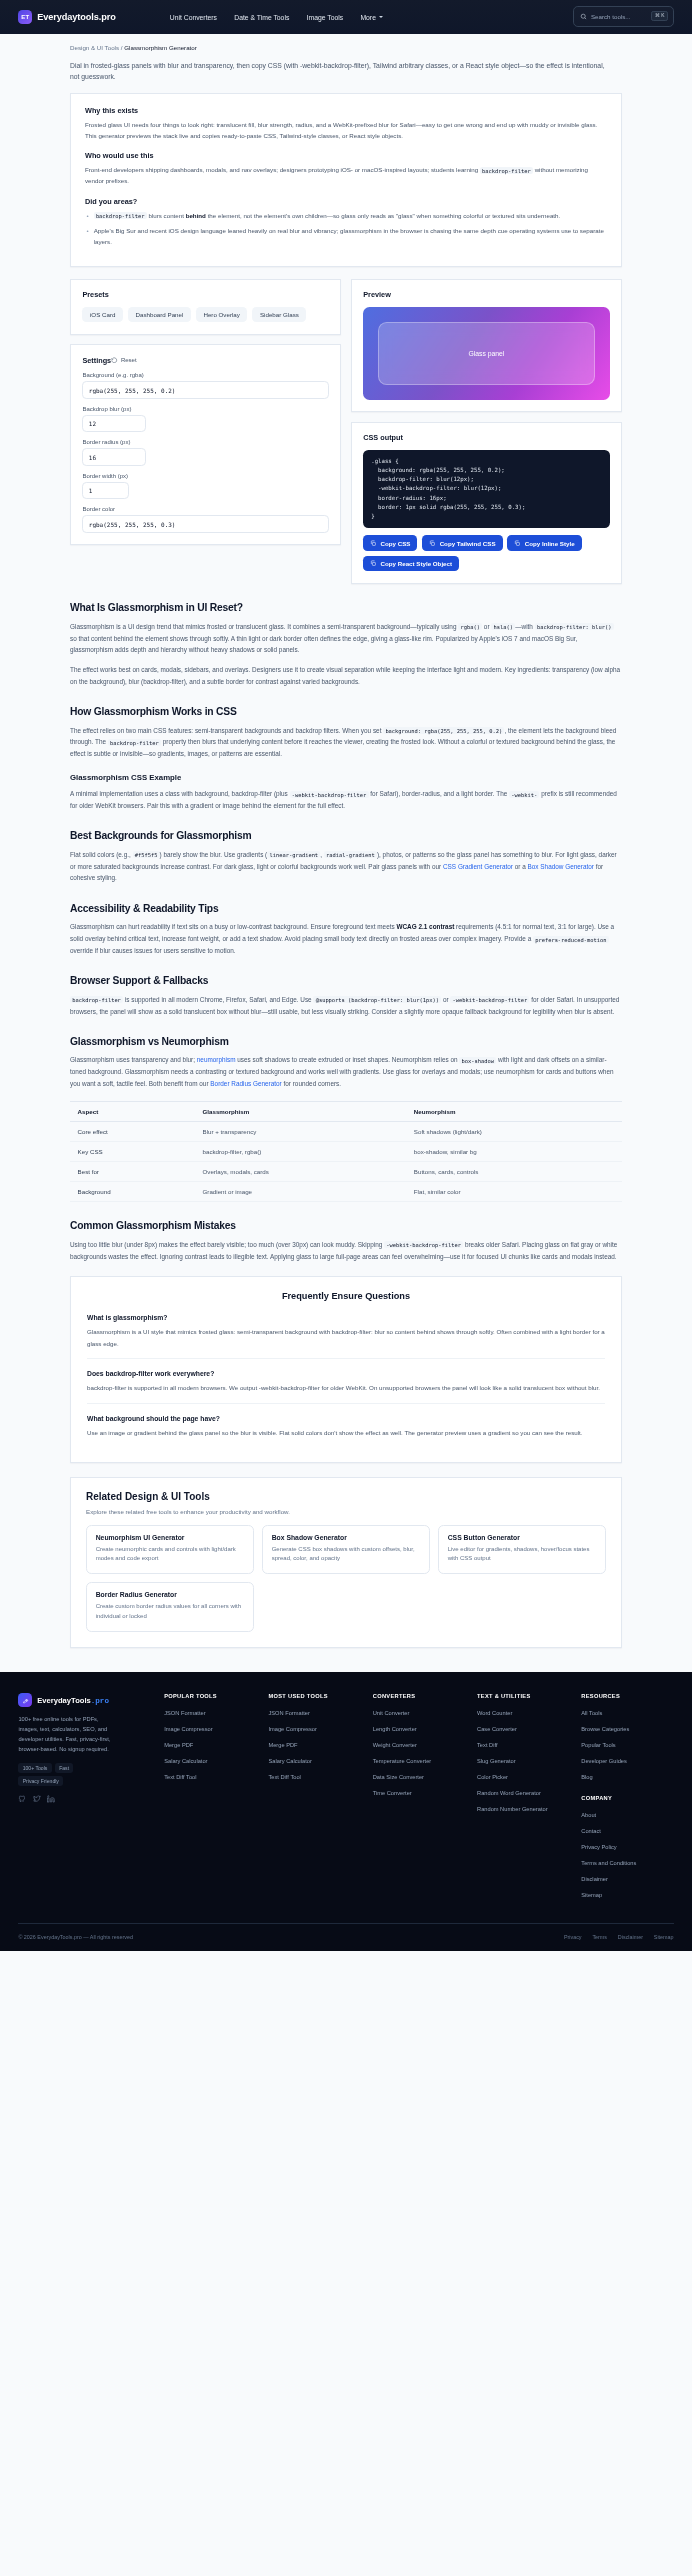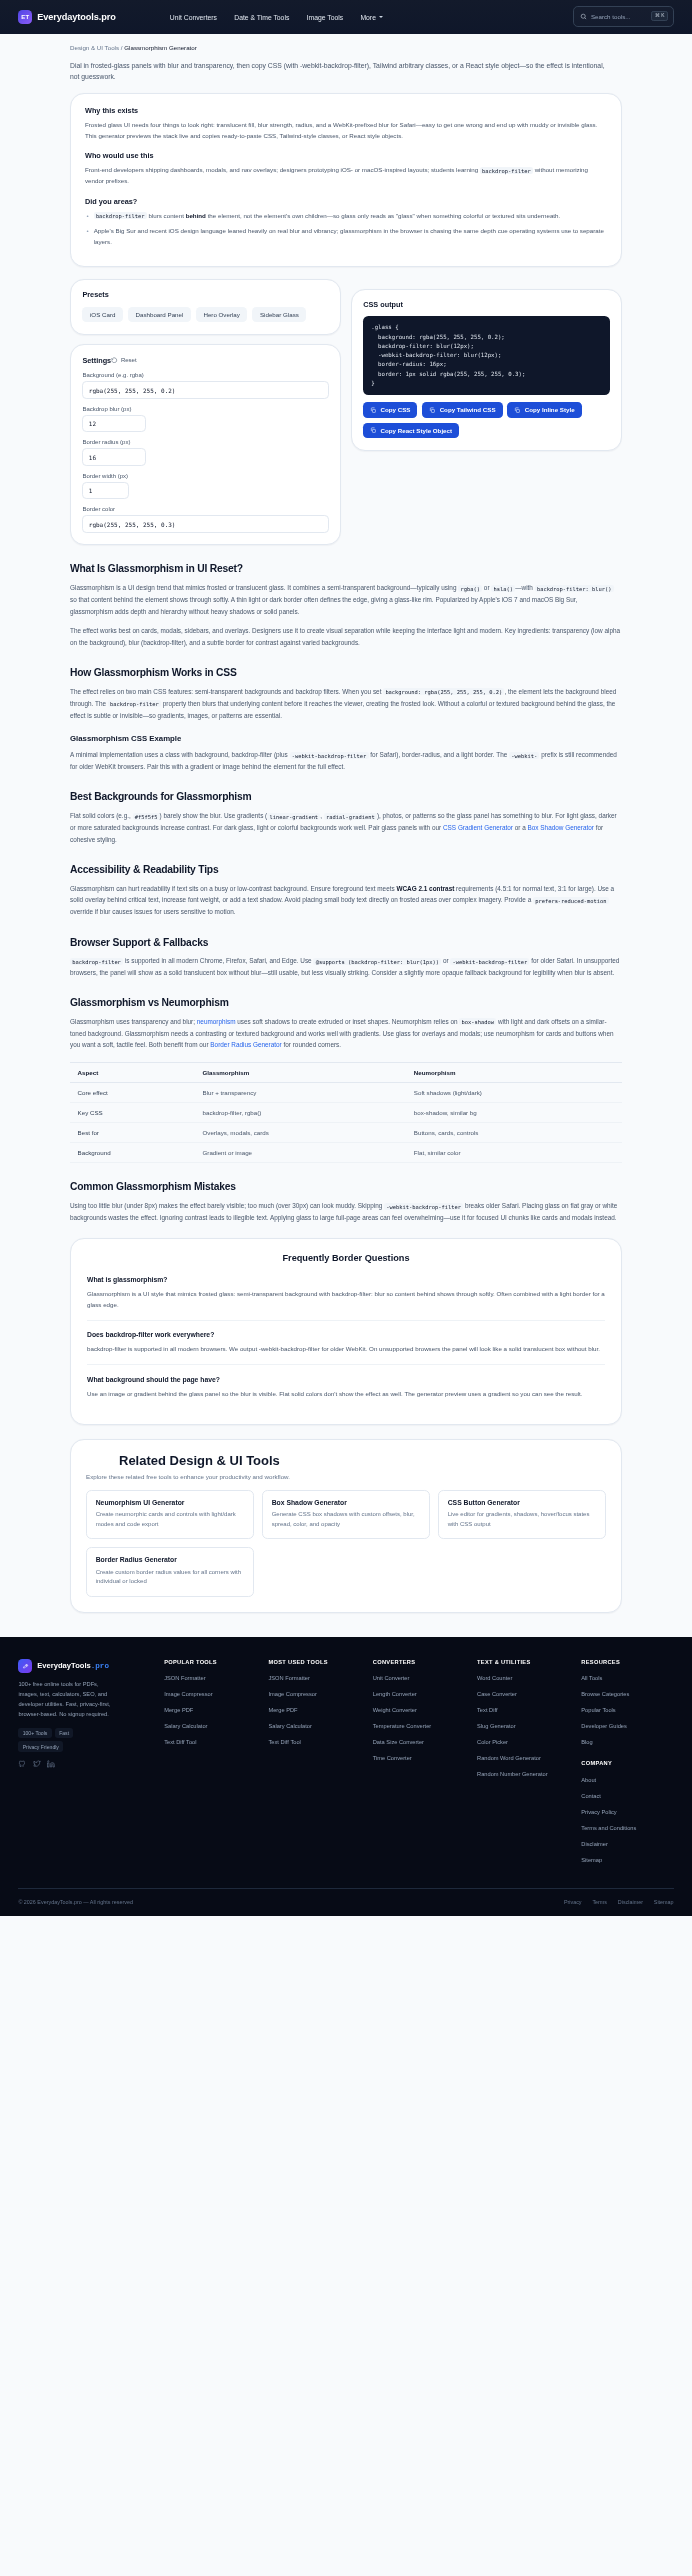--- a/index.html
+++ b/index.html
@@ -53,21 +53,21 @@
   .breadcrumb { padding: 10.3px 0 3.2px; font-size: 6.2px; color: #64748b; }
   .breadcrumb .crumb-current { color: #0f172a; }
 
   .page-title-row { display: flex; align-items: center; gap: 4.9px; margin-top: 4.3px; }
   .page-title { font-size: 15px; font-weight: bold; letter-spacing: -0.3px; }
   .sparkle { color: #2563eb; }
   .page-sub { margin-top: 5.4px; font-size: 6.8px; line-height: 1.65; color: #475569; max-width: 541px; }
 
   
   .card {
-    background: #fff; border: 0.5px solid #e2e8f0; border-radius: 14px;
+    background: #fff; border: 0.5px solid #e2e8f0; border-radius: 0;
     box-shadow: 0 0.5px 1.1px rgba(15,23,42,.04);
   }
   .info-card { margin-top: 10.8px; padding: 12px 14px 13px; }
   .info-h { font-size: 7.3px; font-weight: bold; margin-bottom: 4.9px; }
   .info-h + .info-p { margin-bottom: 9.2px; }
   .info-p { font-size: 6.2px; line-height: 1.75; color: #475569; }
   .info-list { list-style: none; }
   .info-list li { font-size: 6.2px; line-height: 1.75; color: #475569; position: relative; padding-left: 8.7px; margin-bottom: 4.9px; }
   .info-list li:before { content: "•"; position: absolute; left: 1.6px; color: #94a3b8; }
   code.chip {
@@ -155,21 +155,21 @@
   
   .faq-card { margin-top: 14px; padding: 14px 16px 15px; }
   .faq-title { text-align: center; font-size: 9.2px; font-weight: bold; margin-bottom: 13px; }
   .faq-item { padding-bottom: 9.7px; }
   .faq-item + .faq-item { border-top: 0.5px solid #eef2f6; padding-top: 10.8px; }
   .faq-q { font-size: 6.8px; font-weight: bold; margin-bottom: 4.9px; }
   .faq-a { font-size: 6.2px; line-height: 1.8; color: #475569; }
 
   
   .related-card { margin-top: 14px; padding: 13px 15px 15px; margin-bottom: 24px; }
-  .related-title { font-size: 13px; font-weight: bold; margin-bottom: 5.4px; margin-left: 33px; }
+  .related-title { font-size: 10px; font-weight: bold; margin-bottom: 5.4px; }
   .related-sub { font-size: 6.2px; color: #64748b; margin-bottom: 9.7px; }
   .related-grid { display: grid; grid-template-columns: repeat(3,1fr); gap: 8px; }
   .related-item {
     border: 0.5px solid #e2e8f0; border-radius: 5.4px; padding: 8px 8.7px 9.2px; background: #fff;
   }
   .related-item-title { font-size: 6.8px; font-weight: bold; margin-bottom: 4.3px; }
   .related-item-desc { font-size: 6px; line-height: 1.6; color: #64748b; }
 
   
   .site-footer { background: #070b16; color: #cbd5e1; padding: 21.6px 18.4px 0; }
@@ -290,20 +290,26 @@
           <input class="field-input narrow" style="width: 47px;" value="1">
         </div>
         <div class="field">
           <label class="field-label">Border color</label>
           <input class="field-input" value="rgba(255, 255, 255, 0.3)" style="">
         </div>
       </section>
     </div>
 
     <div>
+      <section class="card panel">
+        <h2 class="panel-title">Preview</h2>
+        <div class="preview-stage">
+          <div class="glass-panel">Glass panel</div>
+        </div>
+      </section>
 
       <section class="card panel" style="margin-top:9.7px">
         <h2 class="panel-title">CSS output</h2>
         <pre class="code-block">.glass {
   background: rgba(255, 255, 255, 0.2);
   backdrop-filter: blur(12px);
   -webkit-backdrop-filter: blur(12px);
   border-radius: 16px;
   border: 1px solid rgba(255, 255, 255, 0.3);
 }</pre>
@@ -394,21 +400,21 @@
           <td>Flat, similar color</td>
         </tr>
       </tbody>
     </table>
 
     <h2>Common Glassmorphism Mistakes</h2>
     <p><span>Using too little blur (under 8px) makes the effect barely visible; too much (over 30px) can look muddy. Skipping </span><code class="chip">-webkit-backdrop-filter</code><span> breaks older Safari. Placing glass on flat gray or white backgrounds wastes the effect. Ignoring contrast leads to illegible text. Applying glass to large full-page areas can feel overwhelming—use it for focused UI chunks like cards and modals instead.</span></p>
   </article>
 
   <section class="card faq-card">
-    <h2 class="faq-title">Frequently Border Questions</h2>
+    <h2 class="faq-title">Frequently Ensure Questions</h2>
     <div class="faq-item">
       <div class="faq-q">What is glassmorphism?</div>
       <div class="faq-a">Glassmorphism is a UI style that mimics frosted glass: semi-transparent background with backdrop-filter: blur so content behind shows through softly. Often combined with a light border for a glass edge.</div>
     </div>
     <div class="faq-item">
       <div class="faq-q">Does backdrop-filter work everywhere?</div>
       <div class="faq-a">backdrop-filter is supported in all modern browsers. We output -webkit-backdrop-filter for older WebKit. On unsupported browsers the panel will look like a solid translucent box without blur.</div>
     </div>
     <div class="faq-item">
       <div class="faq-q">What background should the page have?</div>

